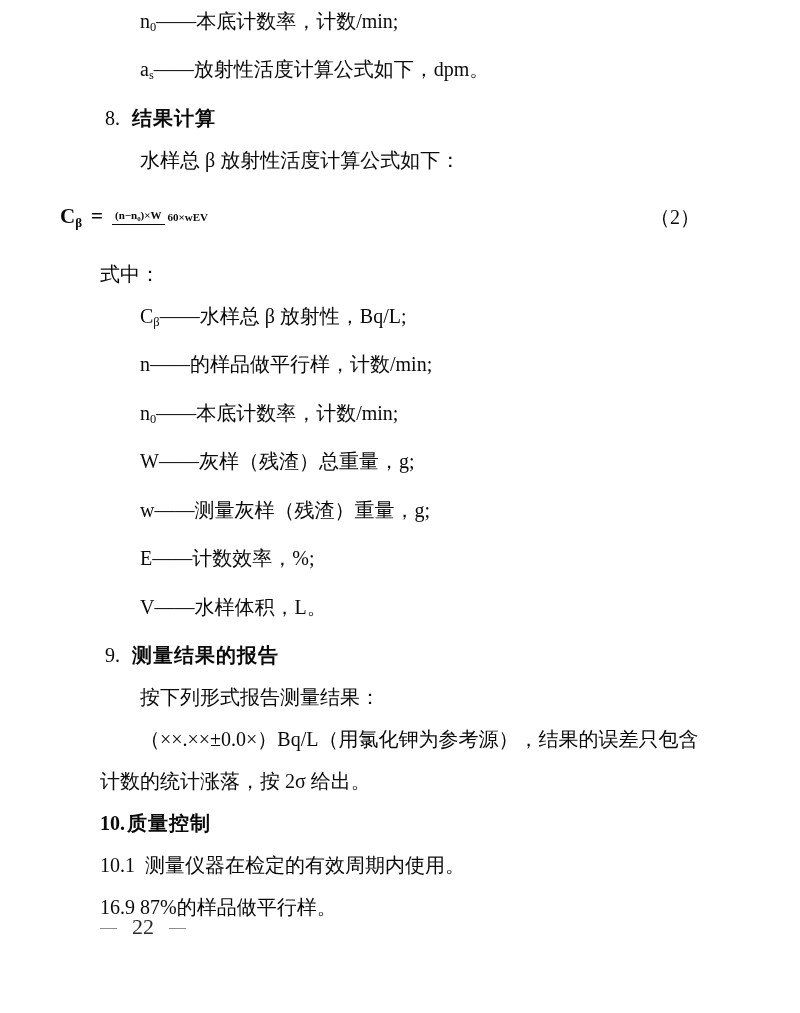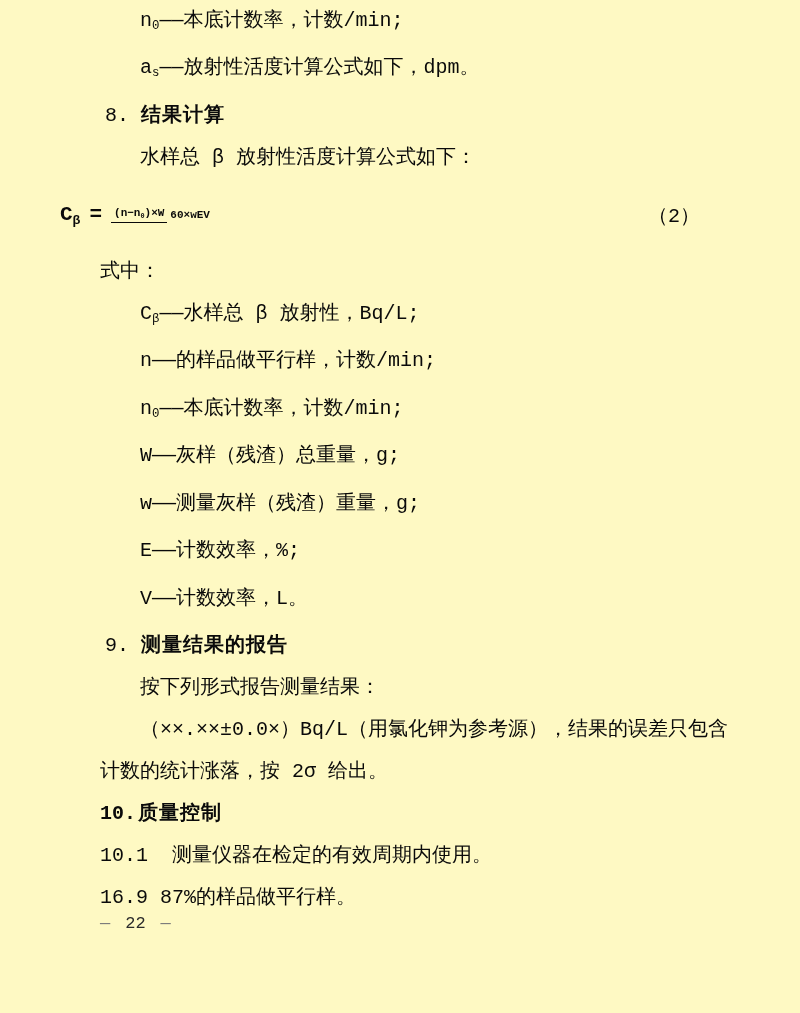--- a/index.html
+++ b/index.html
@@ -2,22 +2,22 @@
 <html><head>
 <meta charset="utf-8">
 <style>
   * { box-sizing: border-box; }
   html, body { margin: 0; padding: 0; background: #e9e9e9; }
   .page {
     position: relative;
     width: 800px;
     height: 1013px;
     margin: 0 auto;
-    background: #fef9c3;
-    font-family: Liberation Mono, monospace;
+    background: #ffffff;
+    font-family: Liberation Serif, serif;
     color: #0a0a0a;
     overflow: hidden;
   }
   .content { padding: 0 100px; }
   .line {
     margin: 0;
     line-height: 42px;
     font-size: 20px;
     white-space: nowrap;
   }
@@ -72,21 +72,21 @@
   
   .footer {
     position: absolute;
     left: 100px;
     top: 914px;
     font-size: 17px;
     display: flex;
     align-items: center;
   }
   .footer .dash { color: #7a7a7a; letter-spacing: 0; }
-  .footer .pageno { color: #2b2b2b; margin: 0 15px; font-size: 17px; }
+  .footer .pageno { color: #2b2b2b; margin: 0 15px; font-size: 22px; }
 </style>
 </head>
 <body>
 
 <div class="page">
   <div class="content">
 
     <p class="line indent"><span class="term-base">n</span><span class="sb">0</span><span>——本底计数率，计数/min;</span></p>
 
     <p class="line indent"><span class="term-base">a</span><span class="sb">s</span><span>——放射性活度计算公式如下，dpm。</span></p>
@@ -114,21 +114,21 @@
     <p class="line indent"><span>n</span><span class="sb"></span><span>——的样品做平行样，计数/min;</span></p>
 
     <p class="line indent"><span>n</span><span class="sb">0</span><span>——本底计数率，计数/min;</span></p>
 
     <p class="line indent"><span>W</span><span class="sb"></span><span>——灰样（残渣）总重量，g;</span></p>
 
     <p class="line indent"><span>w</span><span class="sb"></span><span>——测量灰样（残渣）重量，g;</span></p>
 
     <p class="line indent"><span>E</span><span class="sb"></span><span>——计数效率，%;</span></p>
 
-    <p class="line indent"><span>V</span><span class="sb"></span><span>——计数效率，L。</span></p>
+    <p class="line indent"><span>V</span><span class="sb"></span><span>——水样体积，L。</span></p>
 
     <p class="line heading hpad"><span class="num">9.</span><span class="title">测量结果的报告</span></p>
 
     <p class="line indent">按下列形式报告测量结果：</p>
     <p class="line indent">（××.××±0.0×）Bq/L（用氯化钾为参考源），结果的误差只包含</p>
     <p class="line">计数的统计涨落，按 2σ 给出。</p>
 
     <p class="line heading heading10"><span class="num">10.</span><span class="title">质量控制</span></p>
 
     <p class="line"><span>10.1</span><span>&nbsp;&nbsp;</span><span>测量仪器在检定的有效周期内使用。</span></p>

